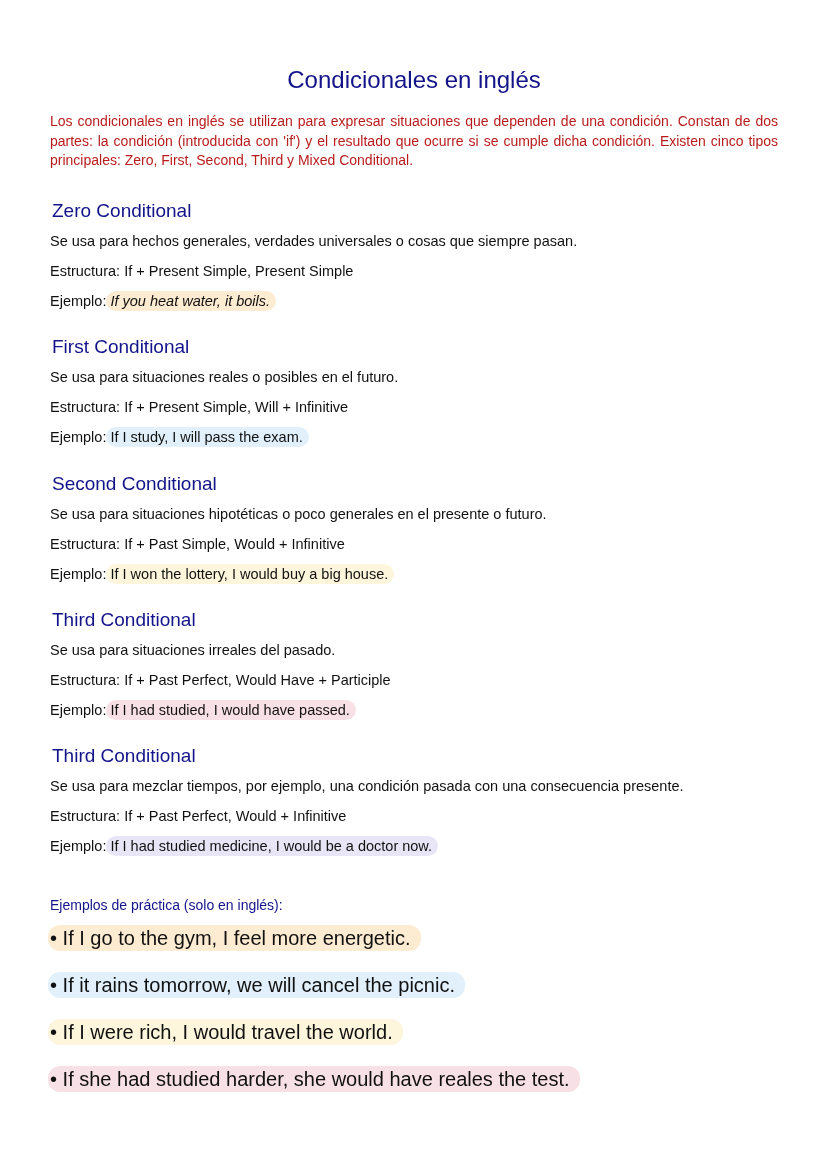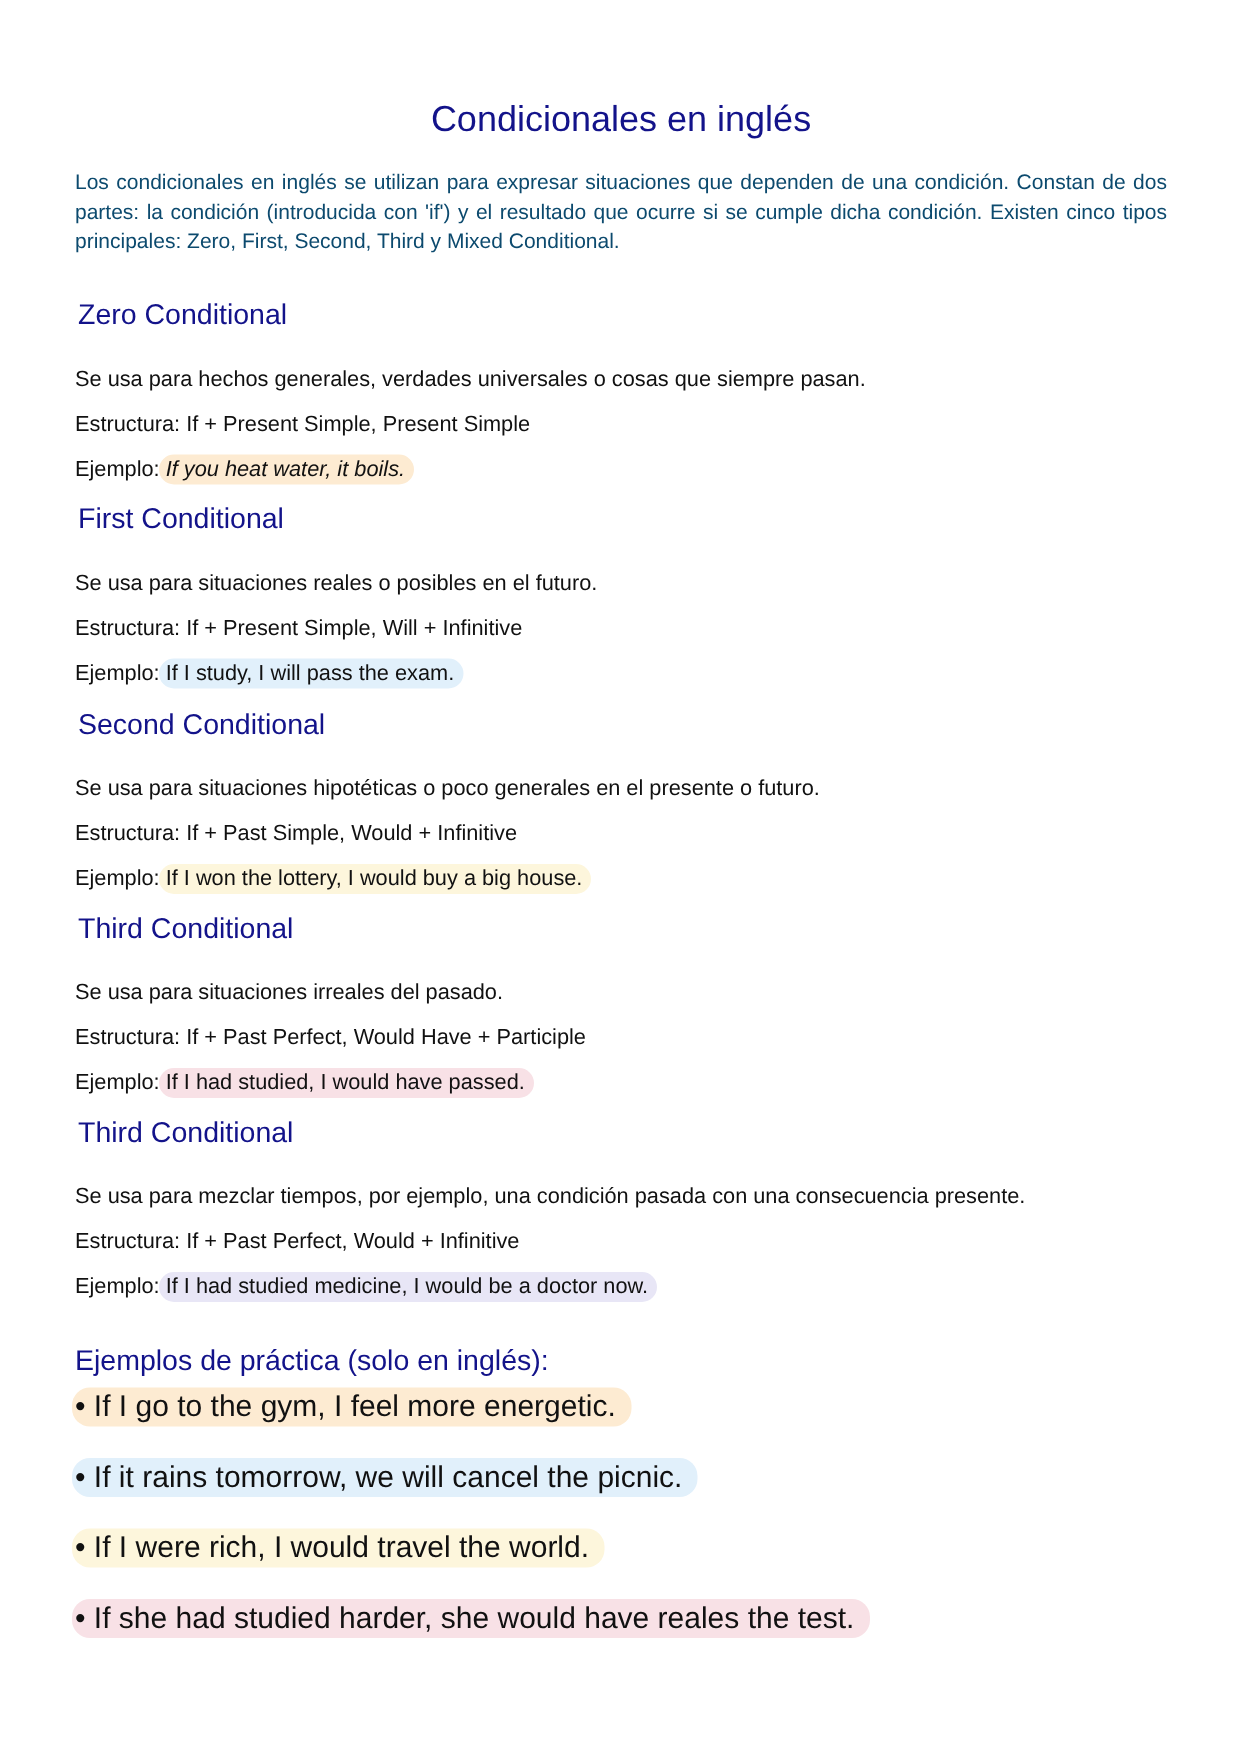--- a/index.html
+++ b/index.html
@@ -6,39 +6,39 @@
     body {
       width: 828px; height: 1171px; position: relative; overflow: hidden;
       font-family: "Liberation Sans", sans-serif; color: #111111;
     }
     .title {
       position: absolute; top: 50px; left: 0; width: 828px; text-align: center;
       font-size: 24px; color: #13138a; font-weight: normal;
     }
     .intro {
       position: absolute; top: 112px; left: 50px; width: 728px;
-      font-size: 14px; line-height: 19.5px; text-align: justify; color: #0c4a6e;
+      font-size: 14px; line-height: 19.5px; text-align: justify; color: #b91c1c;
     }
     .section { position: absolute; left: 50px; width: 740px; }
     .sec-title {
       font-size: 19px; color: #13138a; position: relative; display: inline-block;
       padding: 0 2px; height: 24px; line-height: 24px;
     }
     .hl {
       position: absolute; border-radius: 14px; z-index: -1; filter: blur(1px);
     }
     .line {
       font-size: 14.5px; line-height: 20px; margin-top: 10px; color: #111;
       position: relative;
     }
-    .line.first { margin-top: 20px; }
+    .line.first { margin-top: 8px; }
     .ex { position: relative; padding: 2px 6px 2px 4px; margin-left: -4px; border-radius: 12px; }
     .practice-title {
       position: absolute; top: 897px; left: 50px;
-      font-size: 19px; color: #13138a;
+      font-size: 14px; color: #13138a;
     }
     .practice-list { position: absolute; top: 928px; left: 50px; }
     .p-item {
       font-size: 20px; height: 20px; line-height: 20px; margin-bottom: 27px;
       display: block;
     }
     .p-item span.wrap { padding: 2px 10px 2px 2px; margin-left: -2px; border-radius: 12px; }
   </style>
 </head>
 <body>

